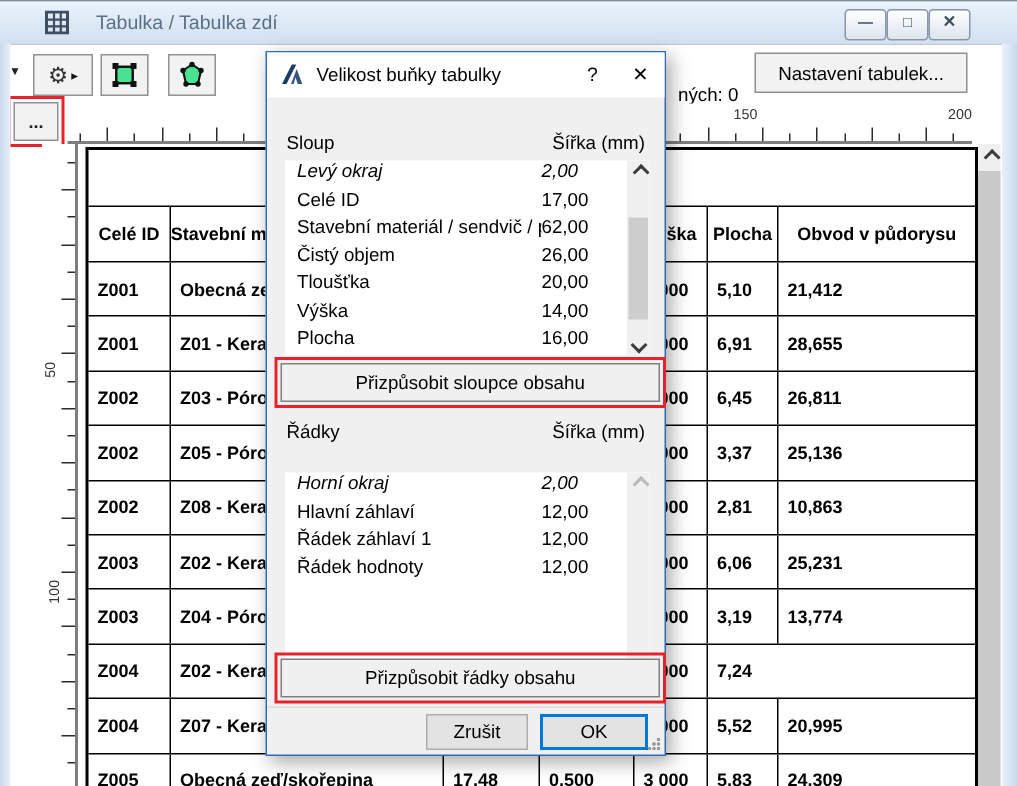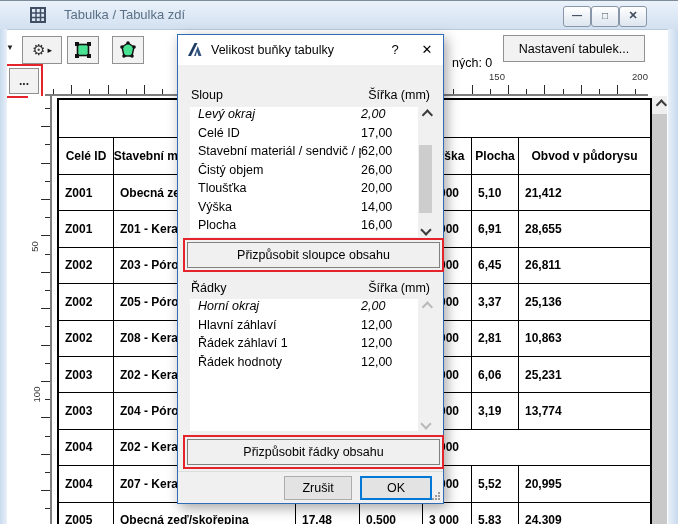--- a/index.html
+++ b/index.html
@@ -68,21 +68,21 @@
           border:1px solid #2e6db5;box-sizing:border-box;box-shadow:3px 4px 12px rgba(0,0,0,.35);z-index:10;
           font-size:12.5px;color:#000;}
   .d-title{position:absolute;left:0;top:0;right:0;height:30px;background:#fff;}
   .d-logo{position:absolute;left:9px;top:7px;width:16px;height:16px;}
   .d-title-text{position:absolute;left:33px;top:0;height:30px;line-height:30px;font-size:12.5px;}
   .d-help{position:absolute;left:205px;top:4px;width:24px;height:22px;text-align:center;line-height:22px;font-size:13px;}
   .d-close{position:absolute;left:236px;top:4px;width:26px;height:22px;text-align:center;line-height:22px;font-size:13px;}
   .sec-label{position:absolute;left:13px;font-size:12.5px;}
   .sec-unit{position:absolute;right:13px;font-size:12.5px;text-align:center;}
   .dlist{position:absolute;left:12px;width:243px;background:#fff;overflow:hidden;}
-  .list1{top:72px;height:130px;} .list2{top:264px;height:132px;}
+  .list1{top:72px;height:130px;} .list2{top:280px;height:132px;}
   .li-row{display:flex;height:18.5px;align-items:flex-start;padding:0 16px 0 8px;}
   .li-italic{font-style:italic;}
   .li-name{flex:1;overflow:hidden;white-space:nowrap;}
   .li-val{width:56px;}
   .lsb{position:absolute;right:0;top:0;bottom:0;width:15px;background:#f0f0f0;}
   .lsb-up,.lsb-down{position:absolute;left:0;width:15px;height:15px;display:flex;align-items:center;justify-content:center;}
   .lsb-up{top:0;} .lsb-down{bottom:0;}
   .lsb-thumb{position:absolute;left:1px;width:13px;background:#cdcdcd;}
   .ring1{left:5px;top:203px;width:257px;height:30px;}
   .ring2{left:5px;top:400px;width:257px;height:30px;}
@@ -289,20 +289,21 @@
         <div class="t-cell" style="width: 49px;">3 000</div>
         <div class="t-cell" style="width: 47px;">3,19</div>
         <div class="t-cell" style="width: 131px;">13,774</div>
       </div>
       <div class="t-row">
         <div class="t-cell" style="width: 55px;">Z004</div>
         <div class="t-cell" style="width: 182px;">Z02 - Kera</div>
         <div class="t-cell" style="width: 64px;"></div>
         <div class="t-cell" style="width: 63px;"></div>
         <div class="t-cell" style="width: 49px;">3 000</div>
+        <div class="t-cell" style="width: 47px;">7,24</div>
       </div>
       <div class="t-row">
         <div class="t-cell" style="width: 55px;">Z004</div>
         <div class="t-cell" style="width: 182px;">Z07 - Kera</div>
         <div class="t-cell" style="width: 64px;"></div>
         <div class="t-cell" style="width: 63px;"></div>
         <div class="t-cell" style="width: 49px;">3 000</div>
         <div class="t-cell" style="width: 47px;">5,52</div>
         <div class="t-cell" style="width: 131px;">20,995</div>
       </div>

